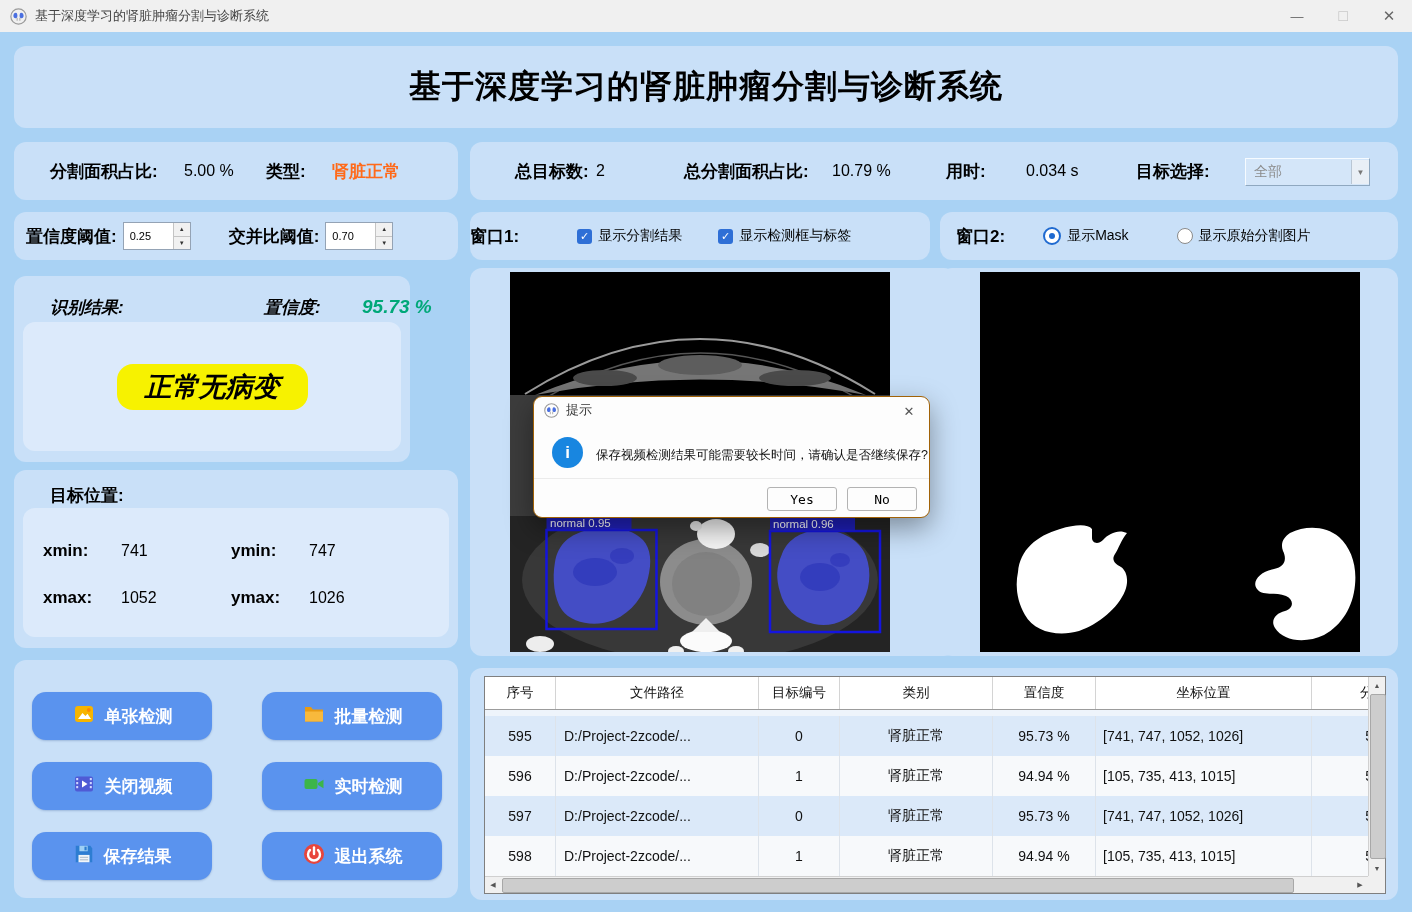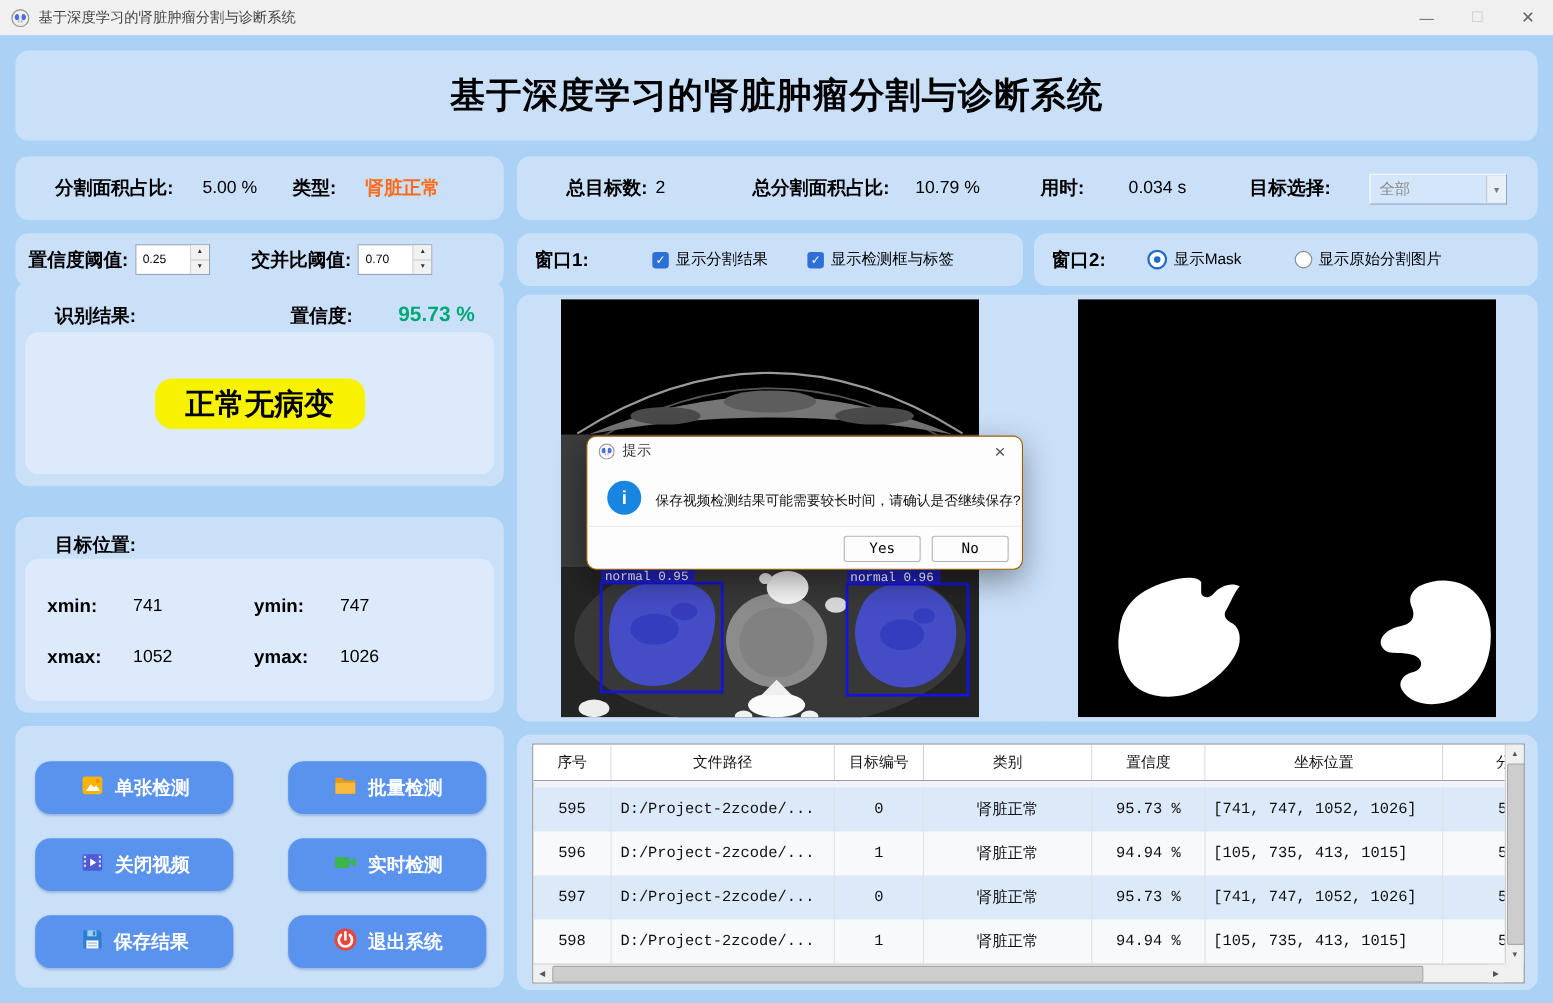--- a/index.html
+++ b/index.html
@@ -39,38 +39,38 @@
   
   .winbar1{left:470px;top:212px;width:460px;height:48px;display:flex;align-items:center;}
   .winbar2{left:940px;top:212px;width:458px;height:48px;display:flex;align-items:center;}
   .checkbox{width:15px;height:15px;border-radius:3px;background:#2e6fd6;color:#fff;font-size:11px;display:inline-flex;align-items:center;justify-content:center;margin-right:6px;cursor:pointer;}
   .radio{width:14px;height:14px;border-radius:50%;background:#fff;display:inline-flex;align-items:center;justify-content:center;margin-right:6px;cursor:pointer;}
   .radio.on{border:2px solid #1f6ad0;}
   .radio.on i{width:6px;height:6px;border-radius:50%;background:#1f6ad0;}
   .radio.off{border:1px solid #8a8a8a;}
   .optlbl{font-weight:normal;font-size:14px;}
   
-  .recog{left:14px;top:256px;width:444px;height:186px;}
+  .recog{left:14px;top:276px;width:396px;height:186px;font-style:italic;}
   .inner{position:absolute;left:9px;right:9px;bottom:11px;background:#dceafb;border-radius:12px;}
   .recog .inner{top:46px;display:flex;align-items:center;justify-content:center;}
   .pill{background:#f7f200;border-radius:16px;padding:5px 28px;font-size:27px;font-weight:bold;color:#000;}
   .posp{left:14px;top:470px;width:444px;height:178px;}
   .posp .inner{top:38px;}
   .posgrid{position:absolute;left:20px;right:20px;top:20px;bottom:16px;display:grid;grid-template-columns:78px 110px 78px 1fr;grid-template-rows:1fr 1fr;align-items:center;}
   
   .btnp{left:14px;top:660px;width:444px;height:238px;}
   .actbtn{position:absolute;width:180px;height:48px;background:#5a93ee;border-radius:14px;display:flex;align-items:center;justify-content:center;gap:9px;color:#fff;font-size:17px;font-weight:bold;cursor:pointer;box-shadow:0 1px 2px rgba(30,70,140,.25);}
   
-  .viewer1{left:470px;top:268px;width:486px;height:388px;font-family:Liberation Mono, monospace;}
+  .viewer1{left:470px;top:268px;width:486px;height:388px;}
   .viewer2{left:940px;top:268px;width:458px;height:388px;}
   .imgwrap{position:absolute;left:40px;top:4px;width:380px;height:380px;}
   
   .tablep{left:470px;top:668px;width:928px;height:232px;}
   .tblwidget{position:absolute;left:14px;top:8px;width:900px;height:216px;border:1px solid #7f7f7f;background:#eef4fb;}
-  .tviewport{position:absolute;left:0;top:0;right:17px;bottom:17px;overflow:hidden;background:#eef4fb;font-family:Liberation Mono, monospace;}
+  .tviewport{position:absolute;left:0;top:0;right:17px;bottom:17px;overflow:hidden;background:#eef4fb;}
   .tr{display:flex;width:973px;}
   .tr>div{flex:none;display:flex;align-items:center;justify-content:center;font-size:14px;color:#111;white-space:nowrap;overflow:hidden;border-right:1px solid #dde3ea;}
   .thead{background:#fff;border-bottom:1px solid #9c9c9c;height:32px;}
   .thead>div{font-size:13.5px;border-right:1px solid #d4d4d4;background:#fff;}
   .tgap{height:6px;}
   .trow{height:40px;}
   .trow.alt{background:#dbe9f9;}
   .trow.plain{background:#f7f9fb;}
   .cw0{width:70px}.cw1{width:203px;justify-content:flex-start !important;padding-left:8px;box-sizing:border-box;}
   .cw2{width:80px}.cw3{width:152px}.cw4{width:102px}
@@ -163,21 +163,21 @@
     <span class="spin" style="margin-left:6px">
       <span class="sval">0.70</span>
       <span class="sbtns">
         <div>▲</div>
         <div>▼</div>
       </span>
     </span>
   </div>
 
   <div class="panel winbar1">
-    <span class="lbl" style="margin-left:16px">窗口1:</span>
+    <span class="lbl" style="">窗口1:</span>
     <span class="checkbox" style="margin-left:58px">
         <i>✓</i>
       </span>
     <span class="optlbl">显示分割结果</span>
     <span class="checkbox" style="margin-left:36px">
         <i>✓</i>
       </span>
     <span class="optlbl">显示检测框与标签</span>
   </div>
 

